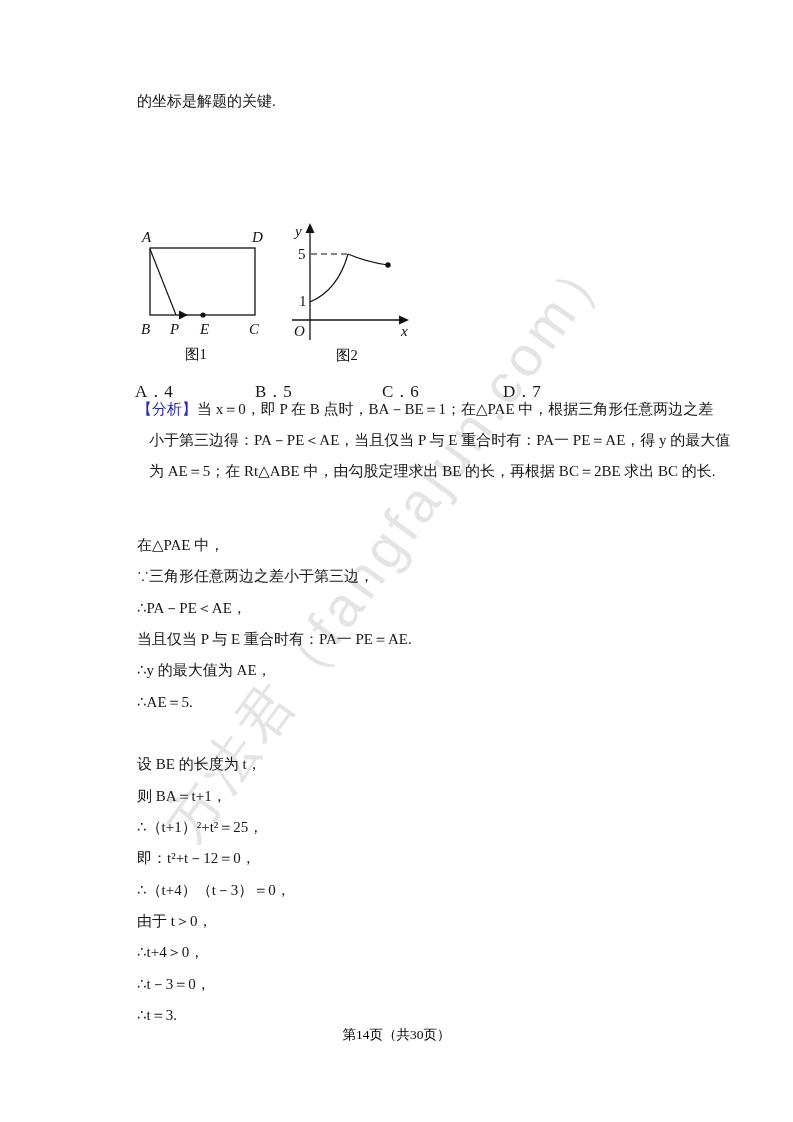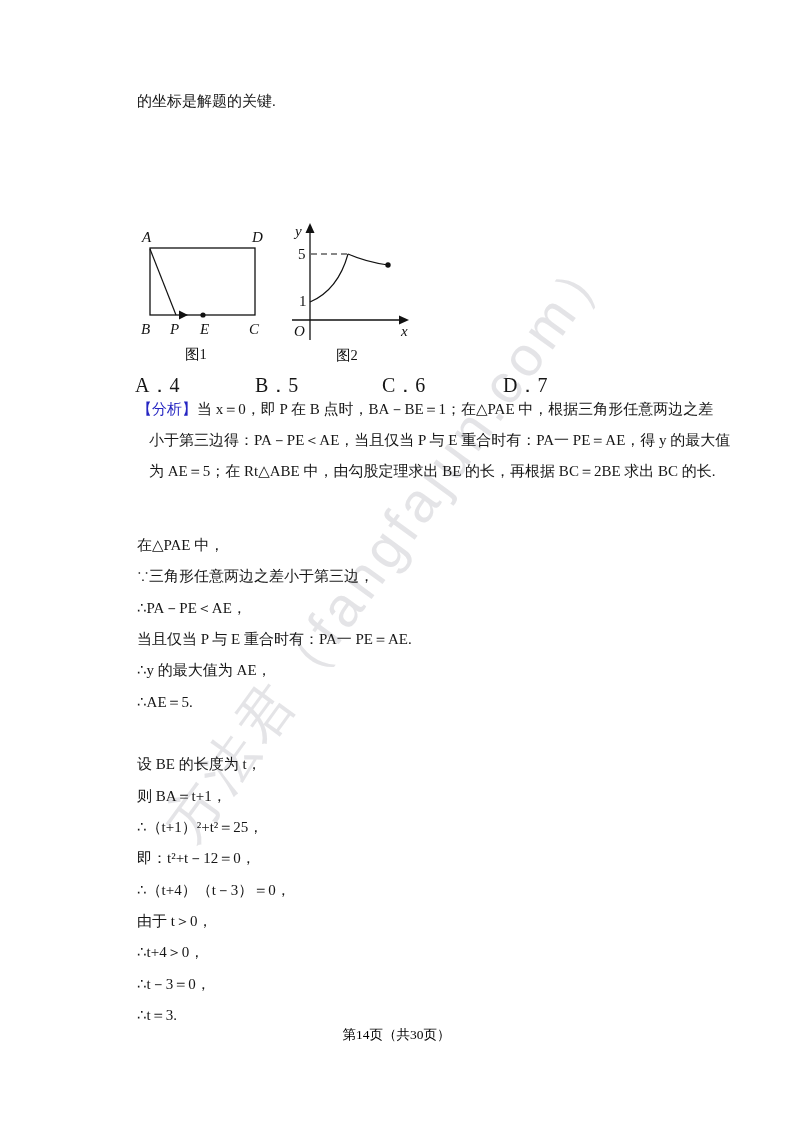--- a/index.html
+++ b/index.html
@@ -14,21 +14,21 @@
     text-align:center; font-size:56px; letter-spacing:5px;
     color:#dcdcdf; opacity:.75; white-space:nowrap;
     transform:rotate(-54deg); pointer-events:none;
     font-family:"Liberation Sans","DejaVu Sans",sans-serif;
   }
   .ln { position:absolute; white-space:nowrap; font-size:15px; line-height:22px; }
   .l-indent { left:137px; }
   .l-base   { left:112px;margin-left:37px; }
   .l-num    { left:112px; }
   .blue { color:#2626c2; }
-  .opt { position:absolute; top:372px; font-size:20px; white-space:nowrap; }
+  .opt { position:absolute; top:380px; font-size:17px; white-space:nowrap; }
   .footer {
     position:absolute; top:1026px; left:0; width:100%;
     text-align:center; font-size:13.5px; color:#000000;
   }
   .fig { position:absolute; }
   .fig text { font-size:15px; fill:#111; font-family:"Liberation Serif","DejaVu Serif",serif; }
   .fig text.var { font-style:italic; }
   .fig text.cap { font-style:normal; font-size:14.5px; }
   .fig line, .fig path, .fig rect.box { stroke:#111; fill:none; }
 </style>

